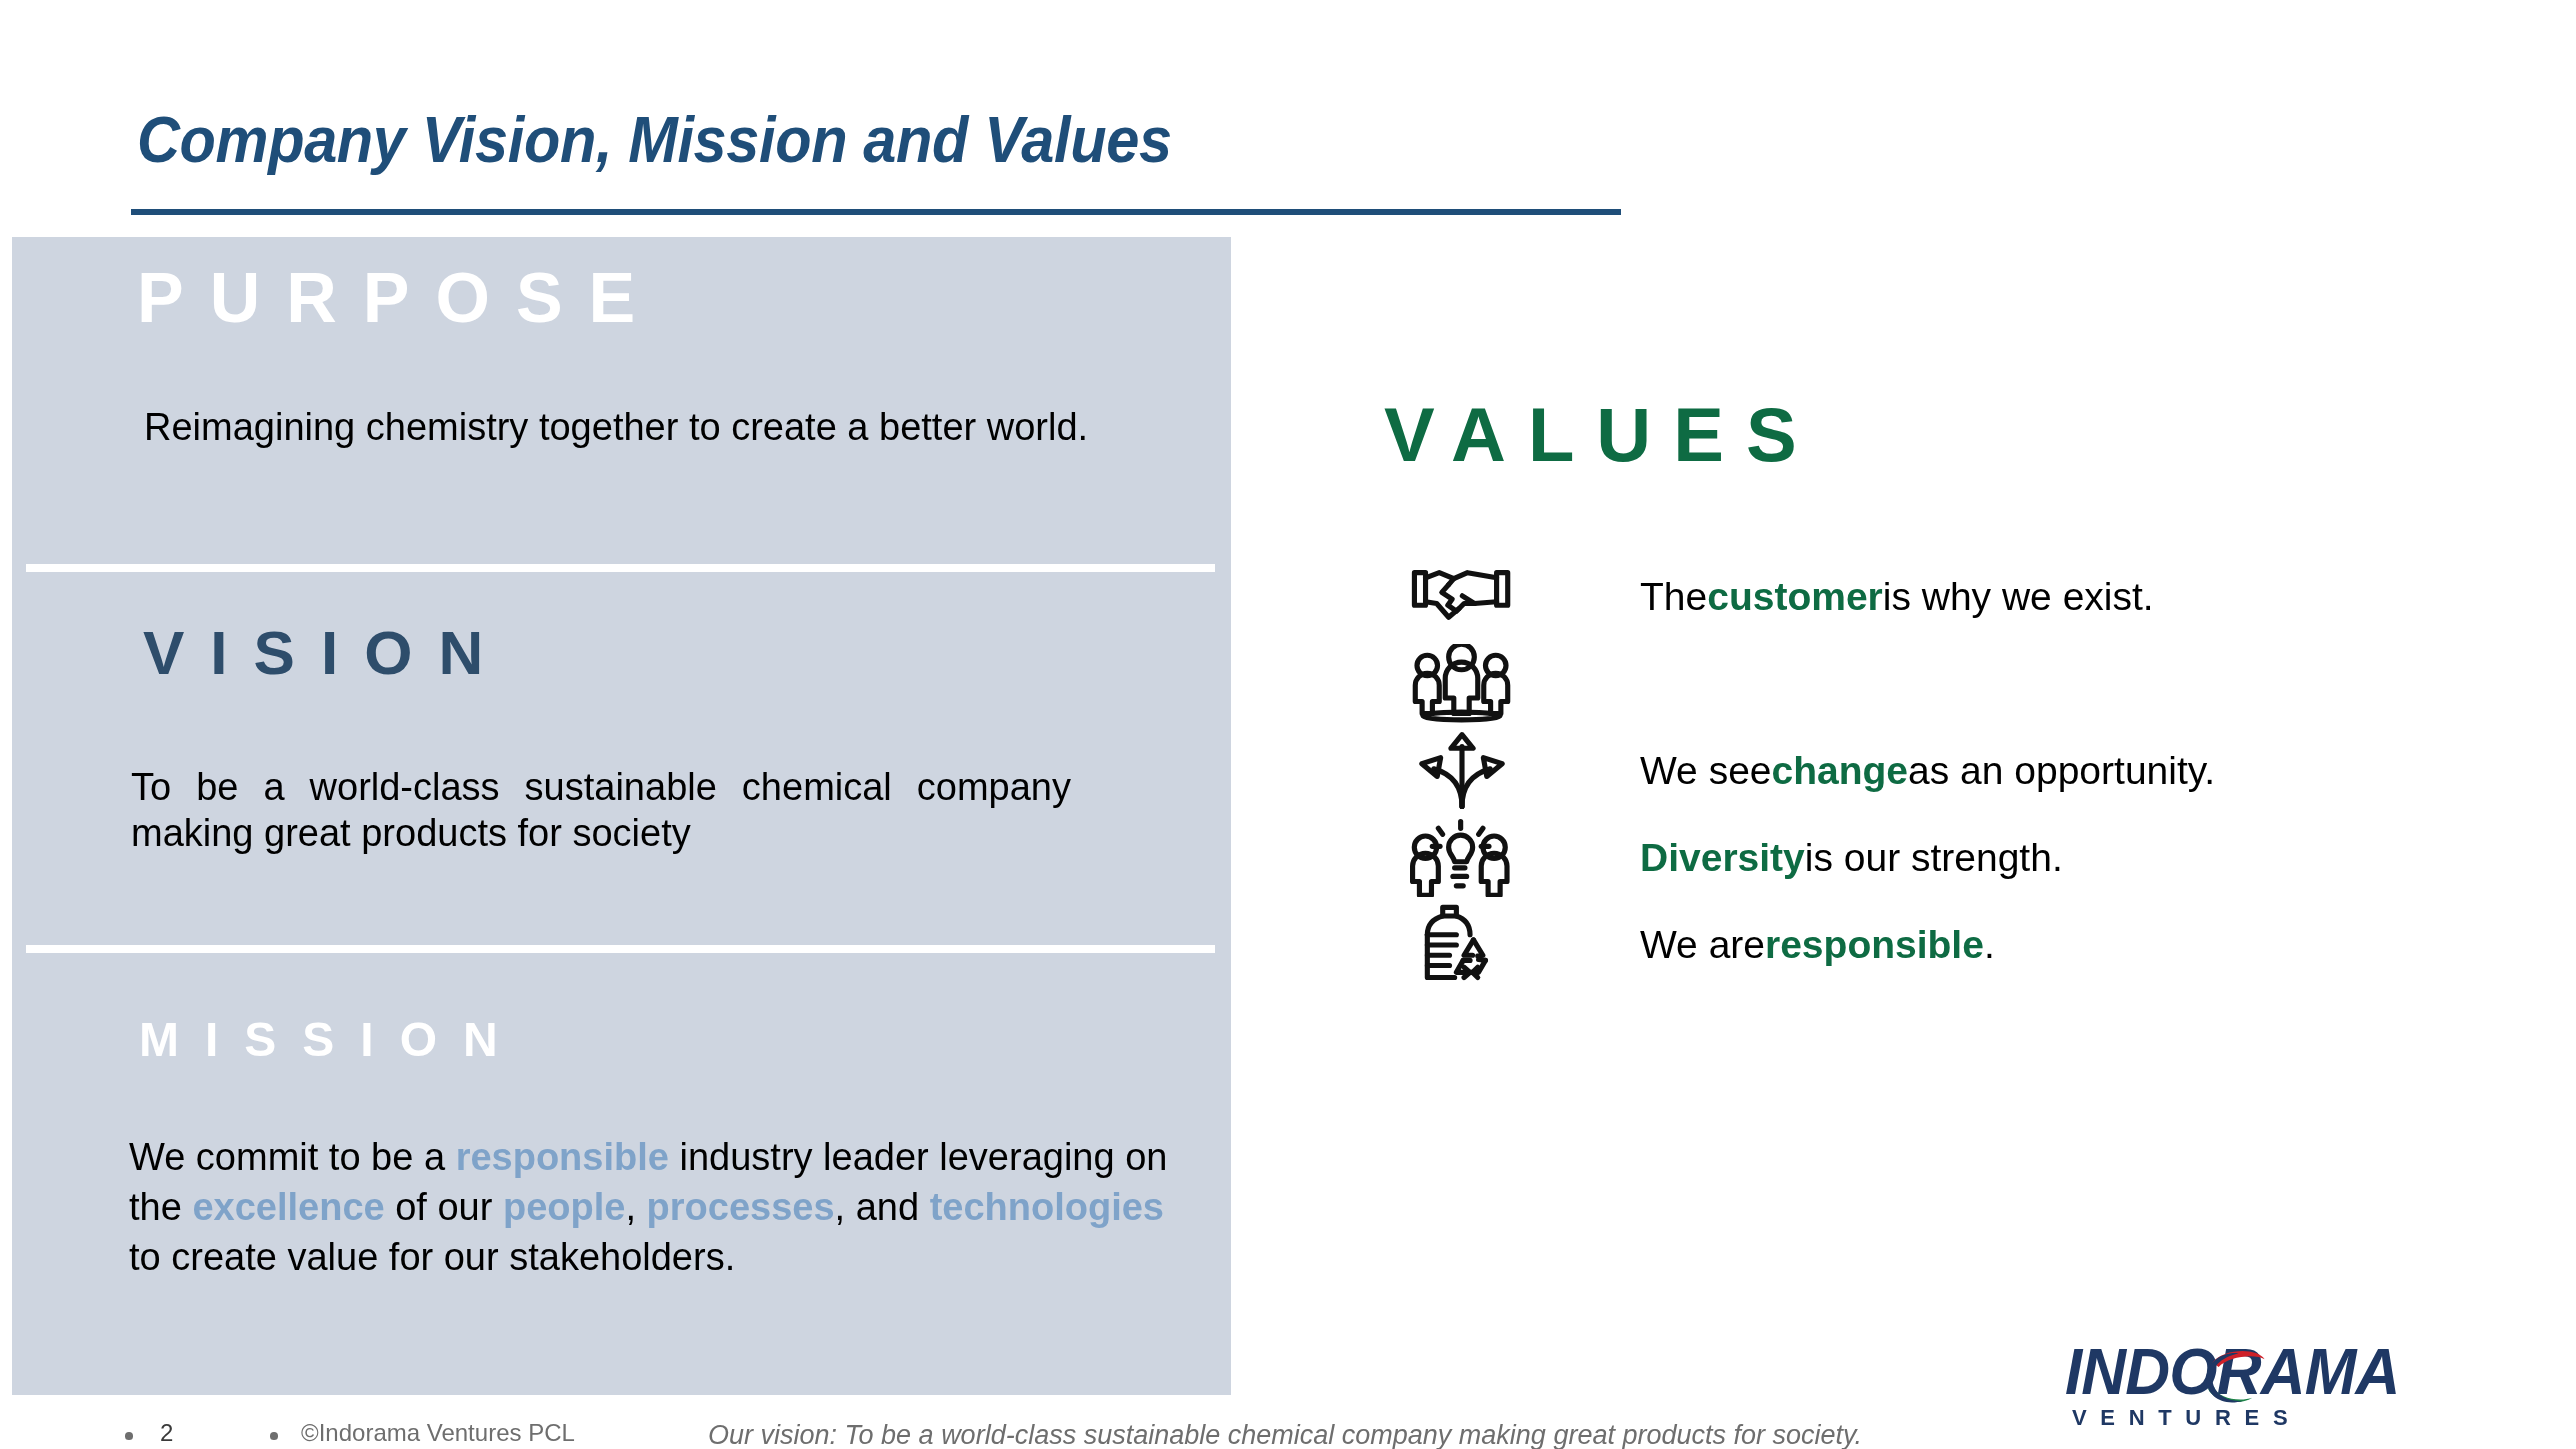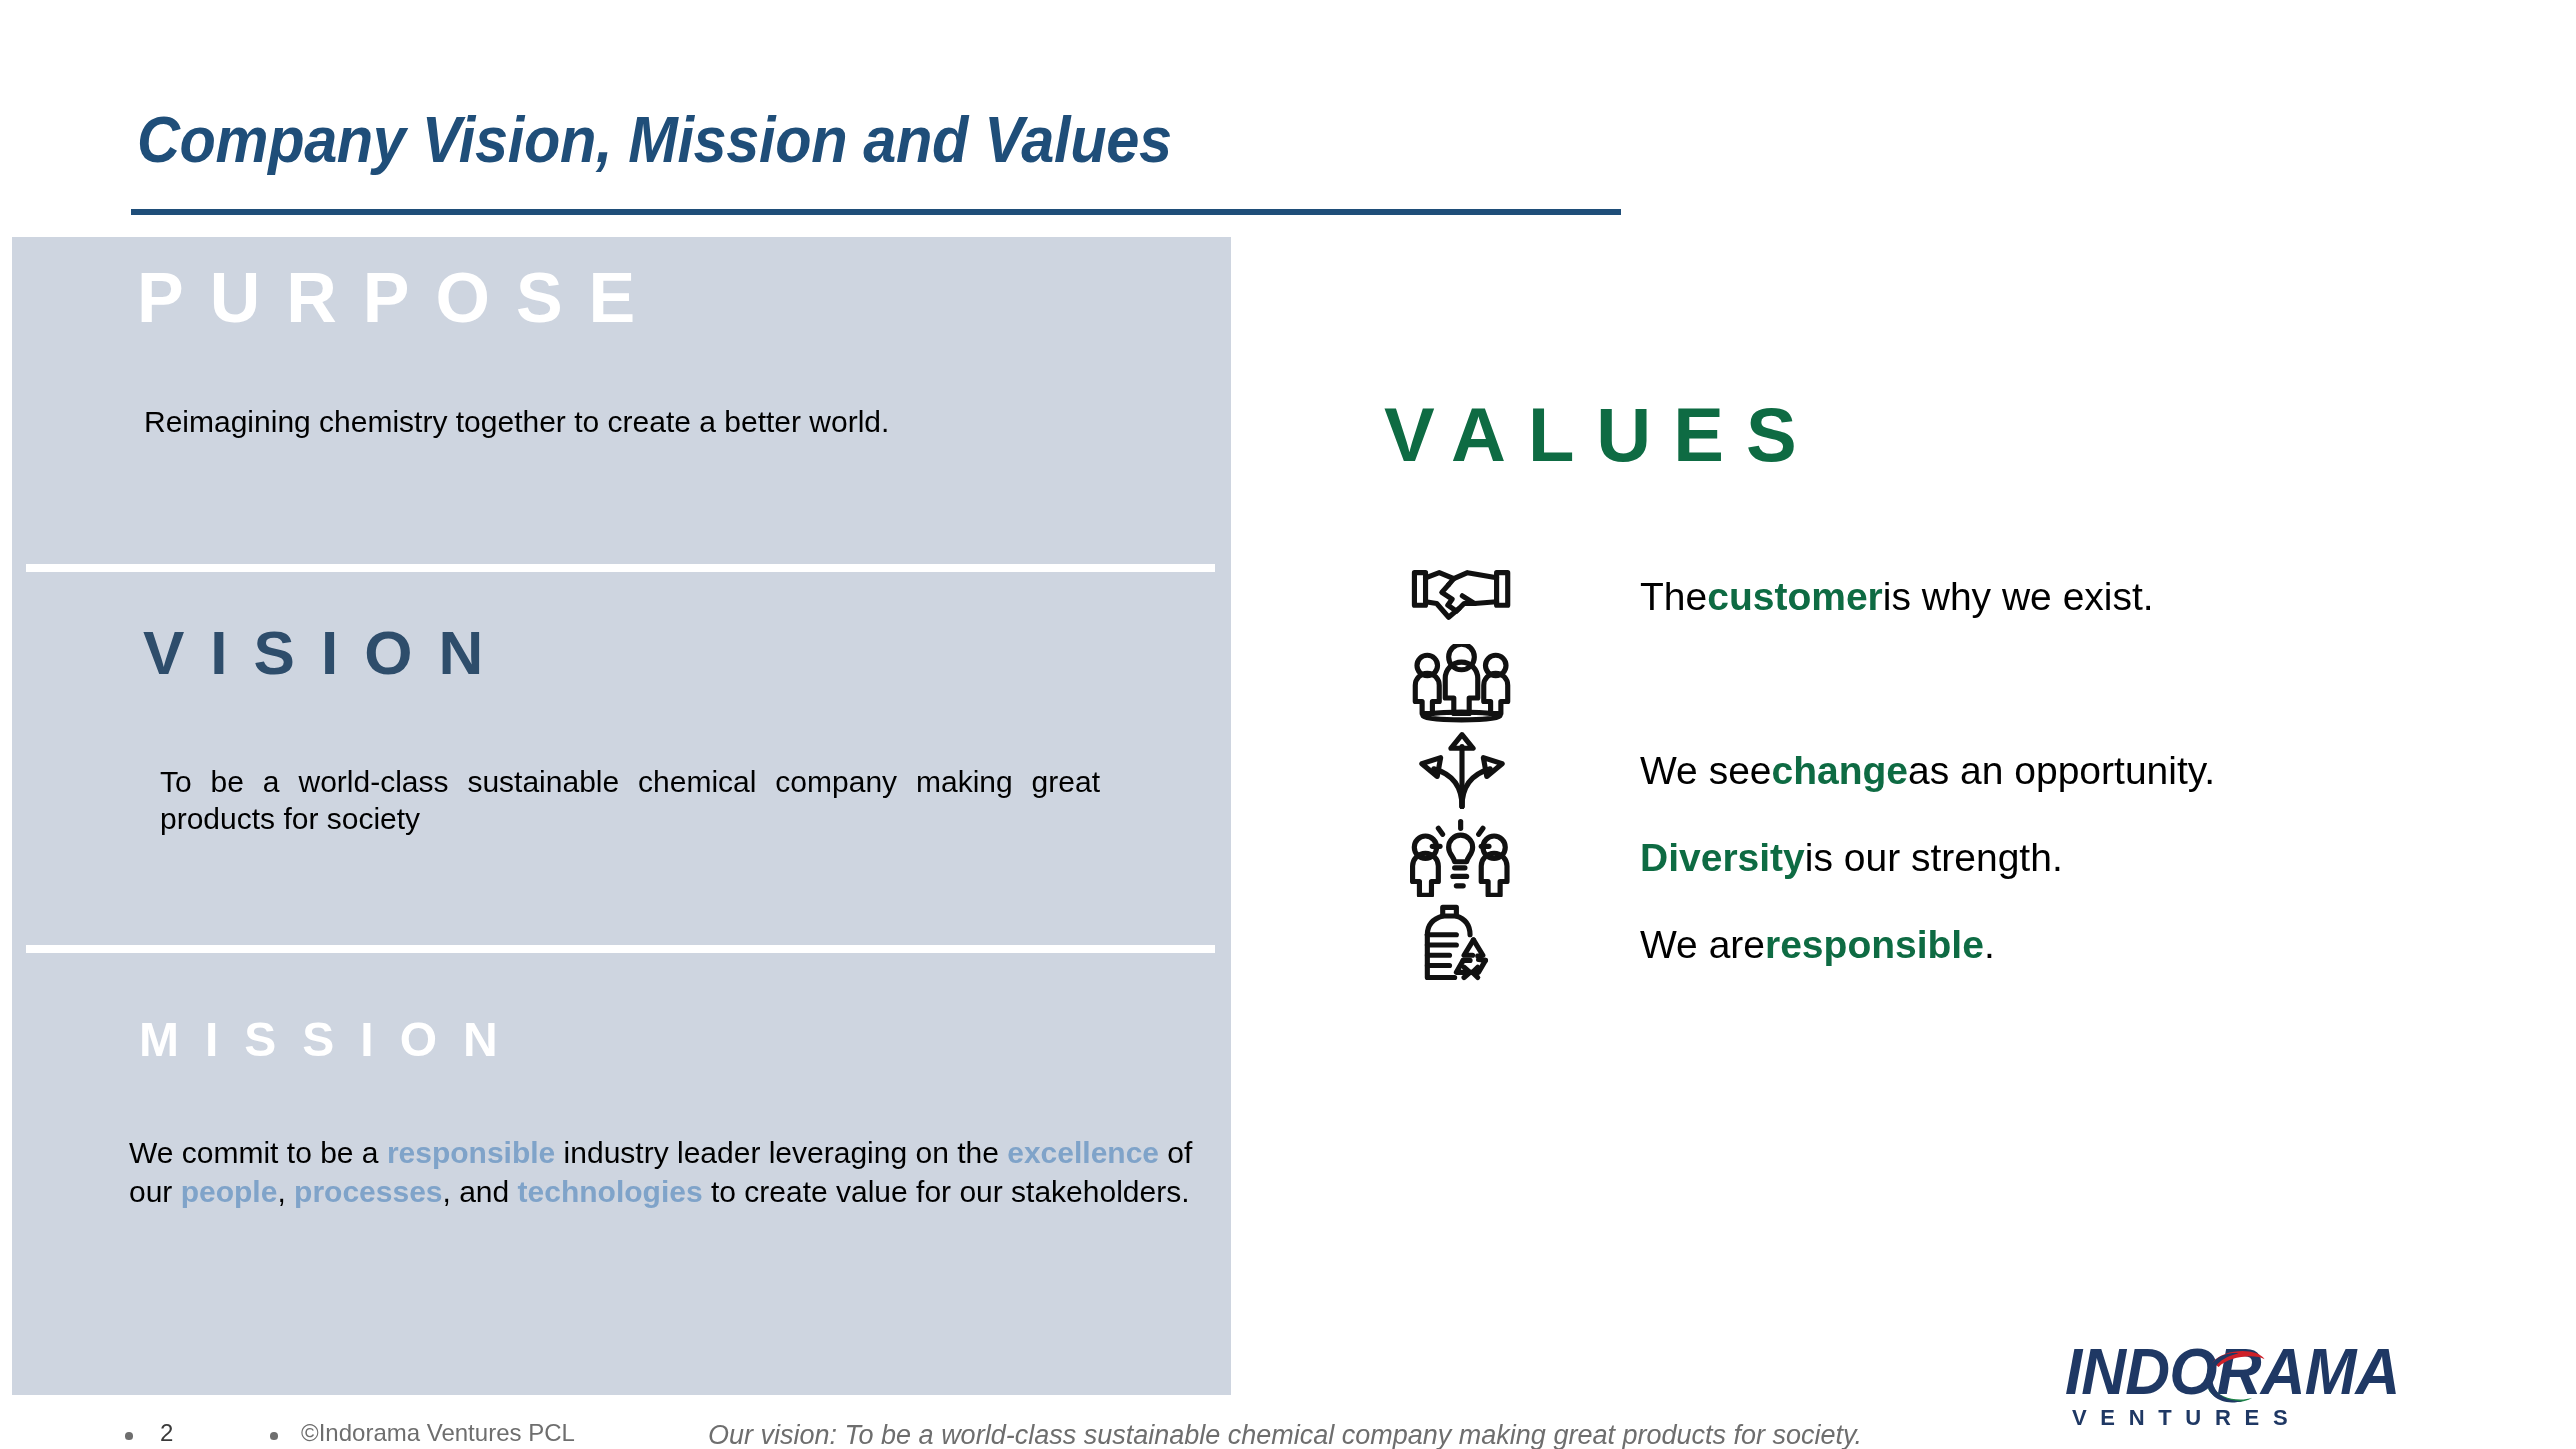--- a/index.html
+++ b/index.html
@@ -33,24 +33,24 @@
     left:137px;top:258px;font-size:70px;color:#FFFFFF;
   }
   #vision-heading{
     left:143px;top:617px;font-size:62px;color:#2E4D6B;
   }
   #mission-heading{
     left:139px;top:1012px;font-size:48px;color:#FFFFFF;
   }
 
   .band-body{
-    position:absolute;font-size:30px;line-height:1.22;color:#000000;
+    position:absolute;font-size:38px;line-height:1.22;color:#000000;
   }
   #purpose-body{left:144px;top:404px;width:945px;}
-  #vision-body{left:160px;top:764px;width:940px;text-align:justify;}
+  #vision-body{left:131px;top:764px;width:940px;text-align:justify;}
   #mission-body{left:129px;top:1133px;width:1073px;line-height:1.31;}
 
   .divider{
     position:absolute;height:7.7px;background:#FFFFFF;left:26px;width:1189px;
   }
   #divider-1{top:564px;}
   #divider-2{top:945px;}
 
   .blue-word{color:#7FA3C9;font-weight:bold;}
 

